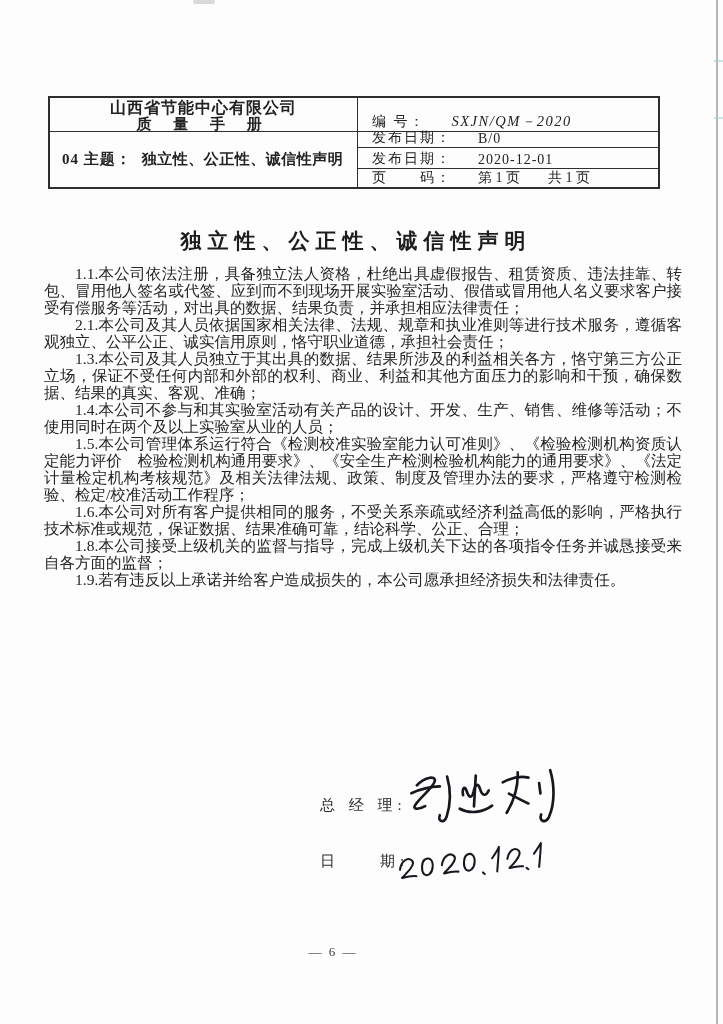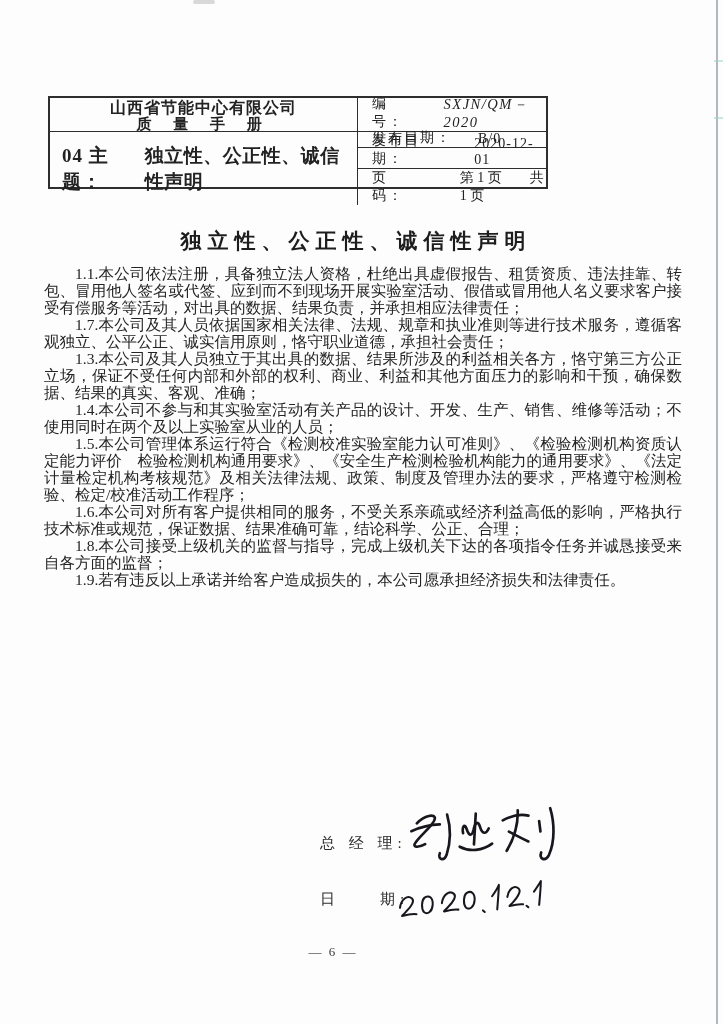--- a/index.html
+++ b/index.html
@@ -4,46 +4,46 @@
 <style>
   html,body{margin:0;padding:0;}
   body{background:#e8e8e8;font-family:"Liberation Serif","DejaVu Serif",serif;}
   .page{position:relative;width:723px;height:1024px;margin:0 auto;background:#fdfdfd;overflow:hidden;color:#222;}
   
   .scan-edge{position:absolute;top:0;right:5px;width:2px;height:1024px;background:#b2b7bb;}
   .scan-smudge{position:absolute;left:193px;top:0;width:22px;height:4px;background:#c9c9c9;border-radius:2px;opacity:.7;}
   .scan-tick{position:absolute;right:0;width:9px;height:2px;background:#9fd2cf;opacity:.55;}
 
   
-  .hdr{position:absolute;left:48px;top:96px;width:500px;height:93px;border:2px solid #2e2e2e;box-sizing:border-box;display:grid;grid-template-columns:308px 1fr;}
+  .hdr{position:absolute;left:48px;top:96px;width:612px;height:93px;border:2px solid #2e2e2e;box-sizing:border-box;display:grid;grid-template-columns:308px 1fr;}
   .hdr-left{border-right:1.5px solid #2e2e2e;display:grid;grid-template-rows:34px 1fr;}
   .hdr-right{display:grid;grid-template-rows:34px 16px 21px 1fr;}
   .cell{box-sizing:border-box;}
   .cell-company{border-bottom:1.5px solid #2e2e2e;text-align:center;padding-top:2px;}
   .company-name{font-weight:bold;font-size:16px;letter-spacing:1px;line-height:16px;}
   .manual-title{font-weight:bold;font-size:15px;letter-spacing:9px;line-height:15px;margin-top:1px;}
-  .cell-subject{display:flex;align-items:center;padding-left:12px;font-weight:bold;font-size:19px;}
+  .cell-subject{display:flex;align-items:center;padding-left:12px;font-weight:bold;font-size:15px;}
   .cell-subject .sub-label{margin-right:10px;letter-spacing:1px;}
   .cell-subject .sub-value{letter-spacing:.5px;}
   .rrow{display:flex;align-items:flex-end;padding-left:14px;font-size:14px;box-sizing:border-box;}
   .rrow.bb{border-bottom:1.5px solid #2e2e2e;}
   .rlabel{letter-spacing:2px;}
   .rvalue{margin-left:26px;font-family:"Liberation Serif","DejaVu Serif",serif;}
   .docno{font-style:italic;letter-spacing:1.5px;font-size:14.5px;}
   .num{letter-spacing:1px;}
 
   
   .doc-title{position:absolute;left:0;top:227px;width:712px;text-align:center;font-weight:bold;font-size:21px;letter-spacing:6px;color:#1d1d1d;}
 
   
   .body-text{position:absolute;left:44px;top:265px;width:638px;font-size:15.5px;line-height:17px;text-align:justify;color:#242424;}
   .body-text p{margin:0;text-indent:2em;}
 
   
-  .sig-block{position:absolute;left:320px;top:818px;width:340px;}
+  .sig-block{position:absolute;left:320px;top:780px;width:340px;}
   .sig-row{position:relative;height:56px;}
   .sig-label{position:absolute;left:0;top:16px;font-size:15px;letter-spacing:5px;color:#2a2a2a;white-space:pre;}
   .sig-svg{position:absolute;left:84px;top:-12px;}
   .date-svg{position:absolute;left:78px;top:6px;}
 
   
   .footer{position:absolute;left:0;top:944px;width:666px;text-align:center;font-size:13px;color:#3a3a3a;letter-spacing:2px;}
 </style>
 </head>
 <body>
@@ -83,21 +83,21 @@
         <span class="rlabel">页　　码：</span>
         <span class="rvalue">第 1 页　　共 1 页</span>
       </div>
     </div>
   </div>
 
   <div class="doc-title">独立性、公正性、诚信性声明</div>
 
   <div class="body-text">
     <p>1.1.本公司依法注册，具备独立法人资格，杜绝出具虚假报告、租赁资质、违法挂靠、转包、冒用他人签名或代签、应到而不到现场开展实验室活动、假借或冒用他人名义要求客户接受有偿服务等活动，对出具的数据、结果负责，并承担相应法律责任；</p>
-    <p>1.7.本公司及其人员依据国家相关法律、法规、规章和执业准则等进行技术服务，遵循客观独立、公平公正、诚实信用原则，恪守职业道德，承担社会责任；</p>
+    <p>2.1.本公司及其人员依据国家相关法律、法规、规章和执业准则等进行技术服务，遵循客观独立、公平公正、诚实信用原则，恪守职业道德，承担社会责任；</p>
     <p>1.3.本公司及其人员独立于其出具的数据、结果所涉及的利益相关各方，恪守第三方公正立场，保证不受任何内部和外部的权利、商业、利益和其他方面压力的影响和干预，确保数据、结果的真实、客观、准确；</p>
     <p>1.4.本公司不参与和其实验室活动有关产品的设计、开发、生产、销售、维修等活动；不使用同时在两个及以上实验室从业的人员；</p>
     <p>1.5.本公司管理体系运行符合《检测校准实验室能力认可准则》、《检验检测机构资质认定能力评价　检验检测机构通用要求》、《安全生产检测检验机构能力的通用要求》、《法定计量检定机构考核规范》及相关法律法规、政策、制度及管理办法的要求，严格遵守检测检验、检定/校准活动工作程序；</p>
     <p>1.6.本公司对所有客户提供相同的服务，不受关系亲疏或经济利益高低的影响，严格执行技术标准或规范，保证数据、结果准确可靠，结论科学、公正、合理；</p>
     <p>1.8.本公司接受上级机关的监督与指导，完成上级机关下达的各项指令任务并诚恳接受来自各方面的监督；</p>
     <p>1.9.若有违反以上承诺并给客户造成损失的，本公司愿承担经济损失和法律责任。</p>
   </div>
 
   <div class="sig-block">
     <div class="sig-row">

